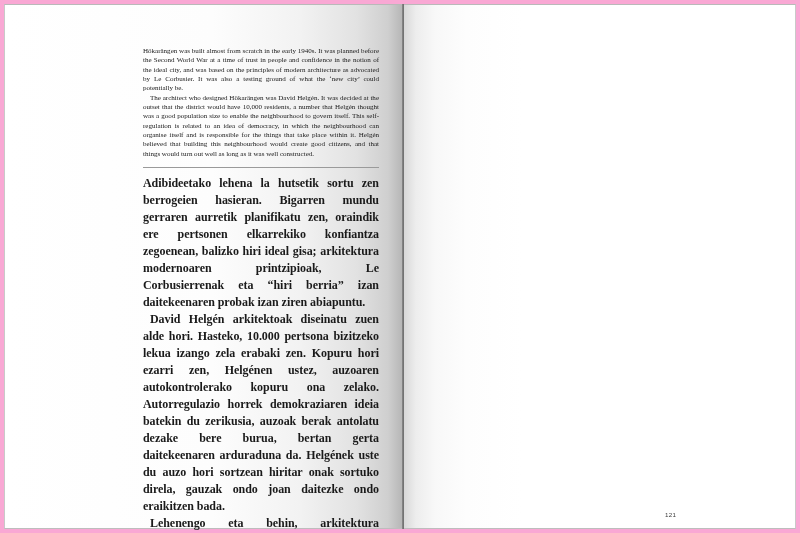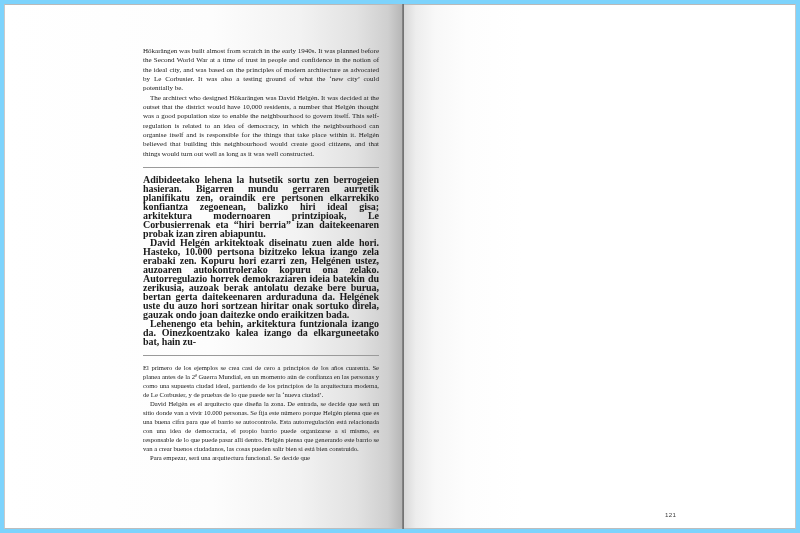--- a/index.html
+++ b/index.html
@@ -11,21 +11,21 @@
     overflow: hidden;
   }
   body {
     font-family: "Liberation Serif", "DejaVu Serif", serif;
   }
 
   .spread {
     position: relative;
     width: 800px;
     height: 533px;
-    background: #7dd3fc;
+    background: #f9a8d4;
     box-sizing: border-box;
   }
 
   
   .page {
     position: absolute;
     top: 4px;
     height: 525px;
     background: #ffffff;
     box-sizing: border-box;
@@ -94,22 +94,22 @@
   
   .lang-en p {
     font-size: 7.05px;
     line-height: 9.35px;
     letter-spacing: -0.02px;
   }
   .lang-en p + p { text-indent: 7px; }
 
   
   .lang-eu p {
-    font-size: 10px;
-    line-height: 9px;
+    font-size: 12px;
+    line-height: 17px;
     font-weight: bold;
     letter-spacing: -0.05px;
   }
   .lang-eu p + p { text-indent: 7px; }
 
   
   .lang-es p {
     font-size: 6.65px;
     line-height: 9.0px;
     letter-spacing: -0.02px;

